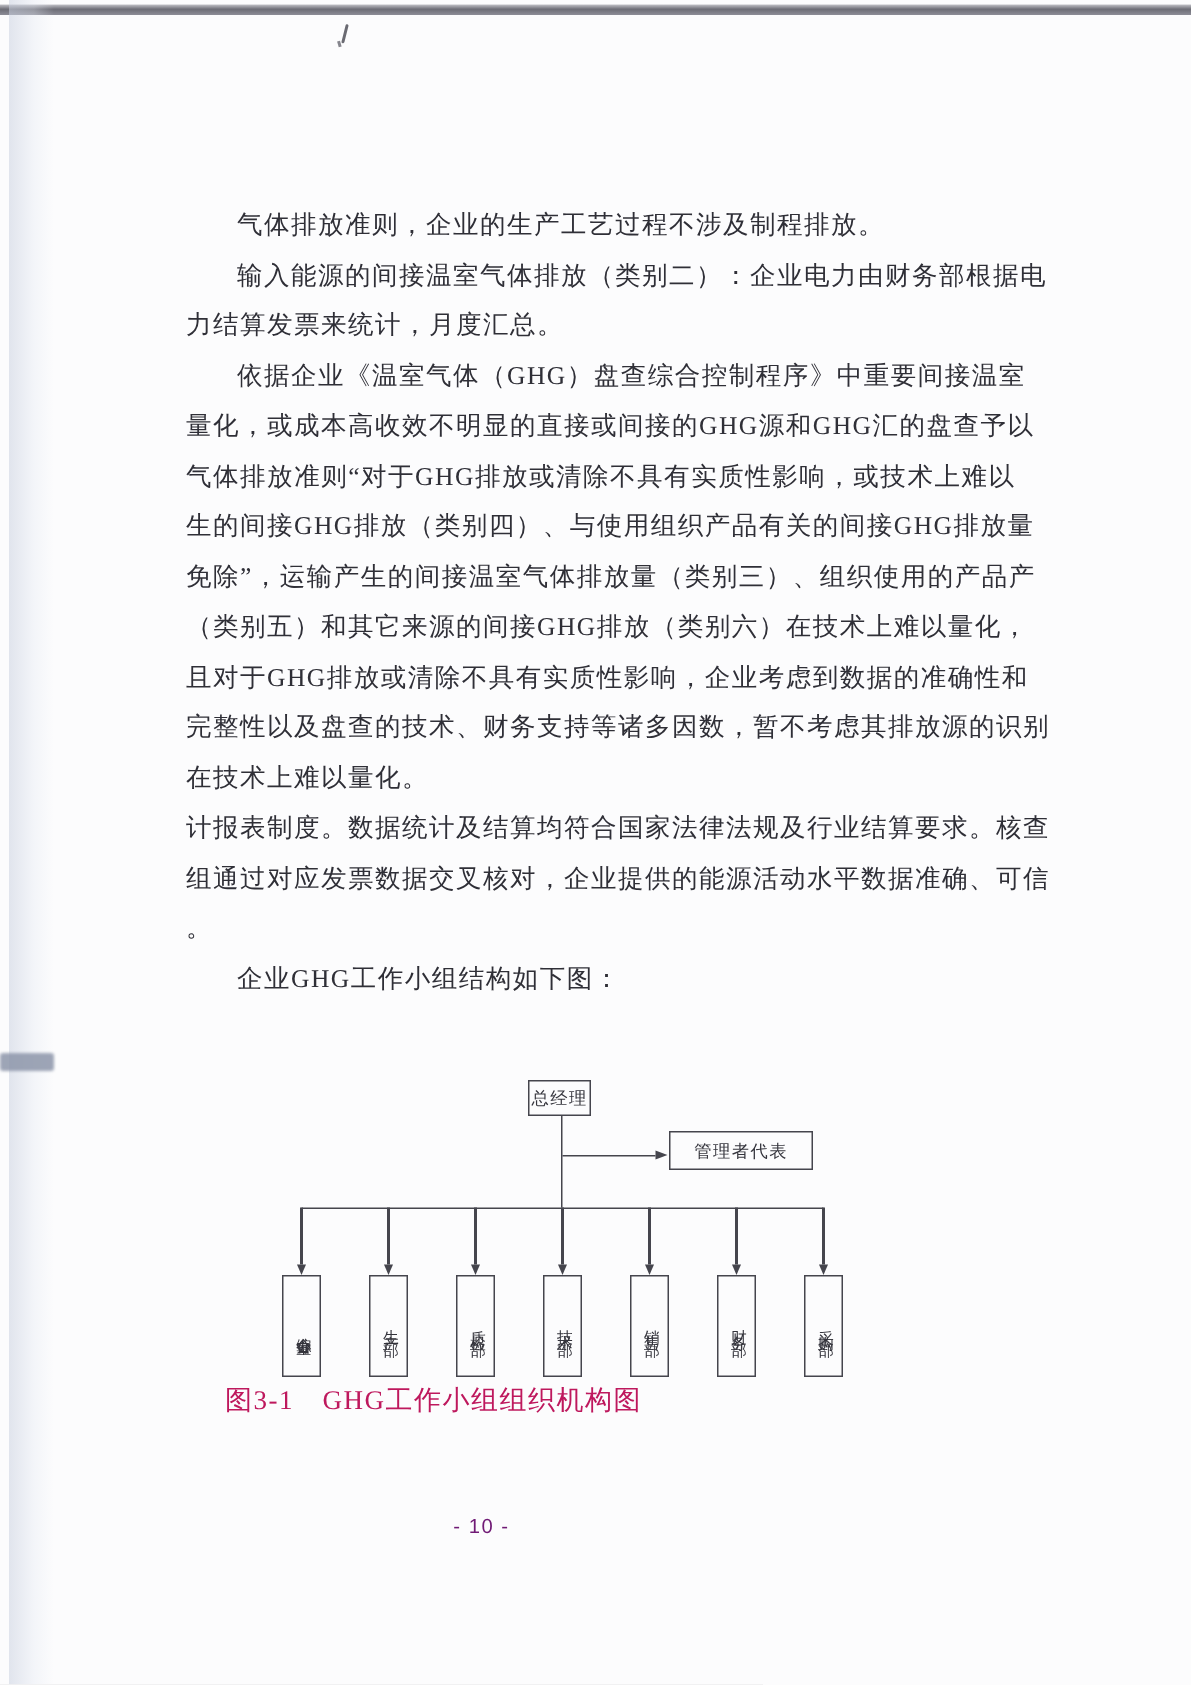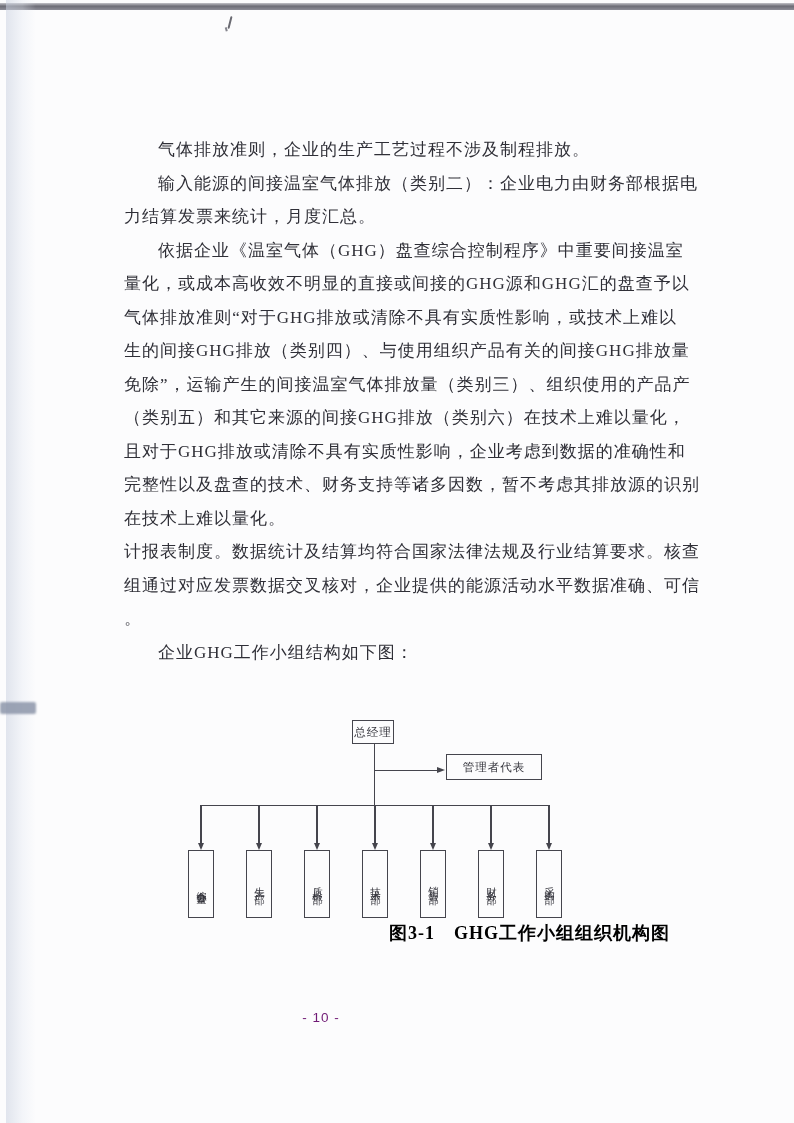--- a/index.html
+++ b/index.html
@@ -46,22 +46,22 @@
     display:flex;justify-content:space-between;}
   .slot{width:26px;display:flex;flex-direction:column;align-items:center;}
   .drop{width:1.4px;height:38px;background:var(--line,#45454d);}
   .ahead{width:0;height:0;border-left:3.6px solid transparent;
     border-right:3.6px solid transparent;border-top:7px solid var(--line,#45454d);}
   .dept{box-sizing:border-box;width:26px;height:68px;border:1.2px solid var(--line,#45454d);
     display:flex;align-items:center;justify-content:center;
     writing-mode:vertical-rl;text-orientation:upright;
     font-size:10.5px;letter-spacing:4px;color:#33333b;background:#fcfcfd;}
   .slot:first-child .dept{letter-spacing:.5px;font-size:10px;}
-  .caption{position:absolute;left:150px;top:921px;width:520px;text-align:right;
-    font-size:18px;font-weight:700;letter-spacing:1px;color:#000000;}
+  .caption{position:absolute;left:150px;top:921px;width:520px;text-align:left;
+    font-size:18px;font-weight:400;letter-spacing:1px;color:#be185d;}
   .pageno{position:absolute;left:0;top:1010px;width:642px;text-align:center;
     font-size:13.5px;letter-spacing:1px;color:#701a75;
     font-family:"Liberation Sans","DejaVu Sans",sans-serif;}
 </style>
 </head>
 <body>
 
 <div class="page" style="--ink: #2f2f37; --line: #45454d;">
 
   <div class="top-edge"></div>

